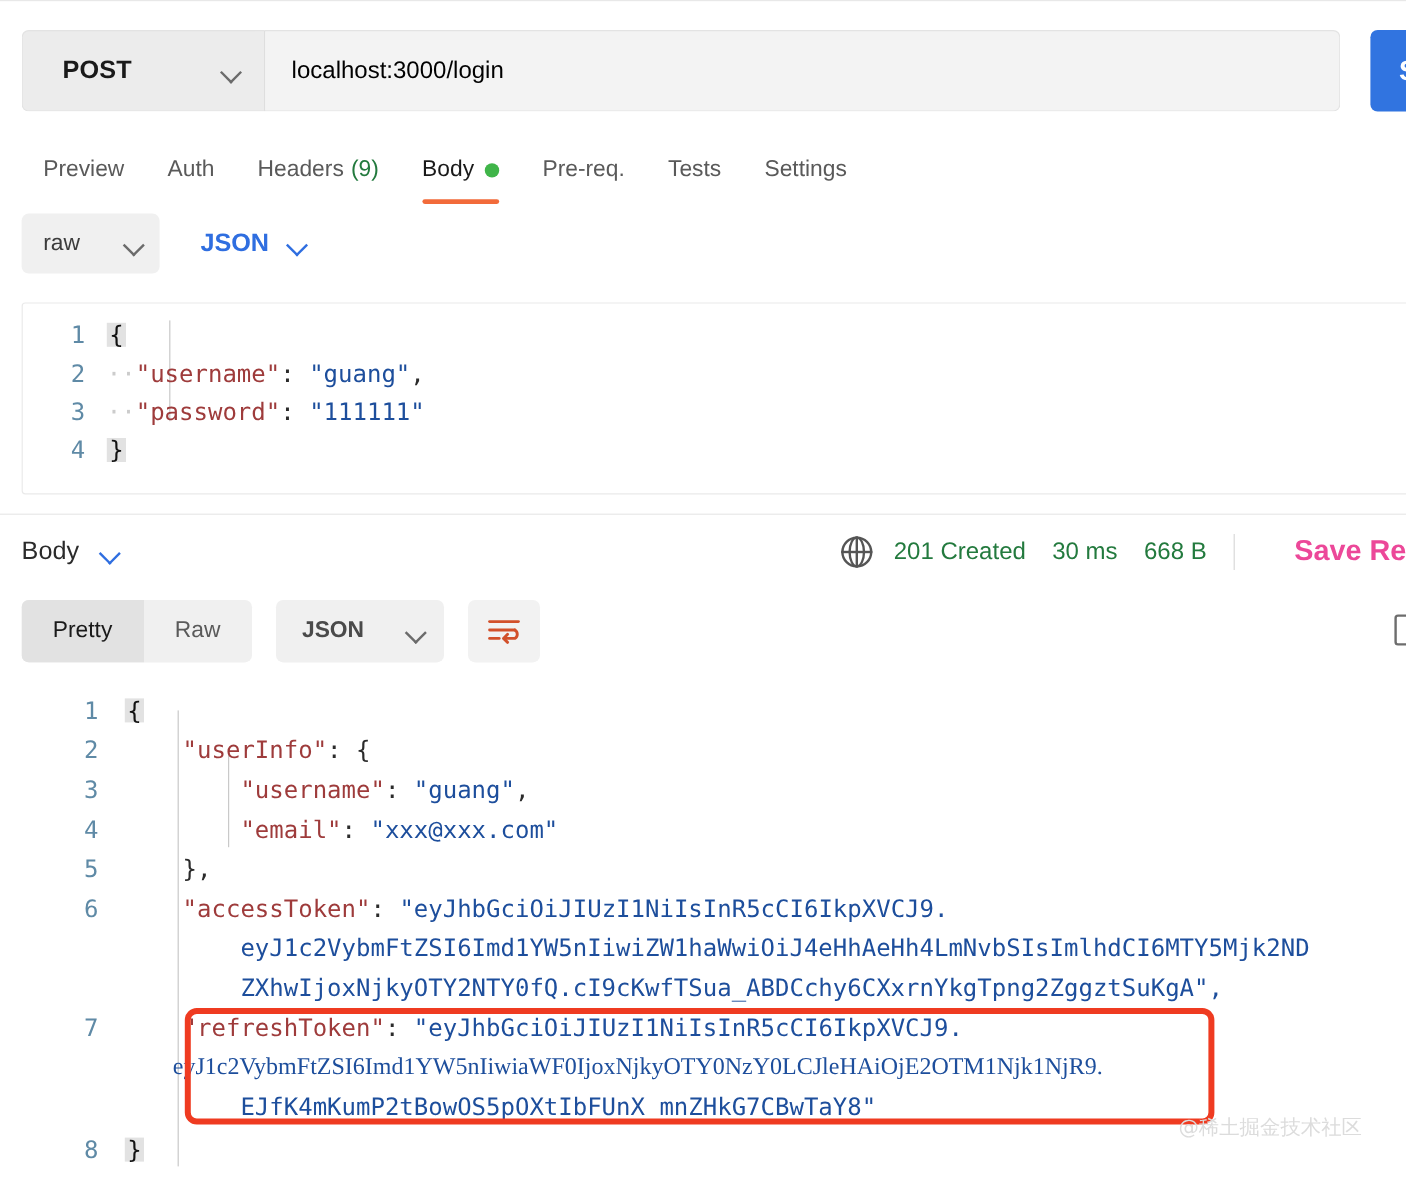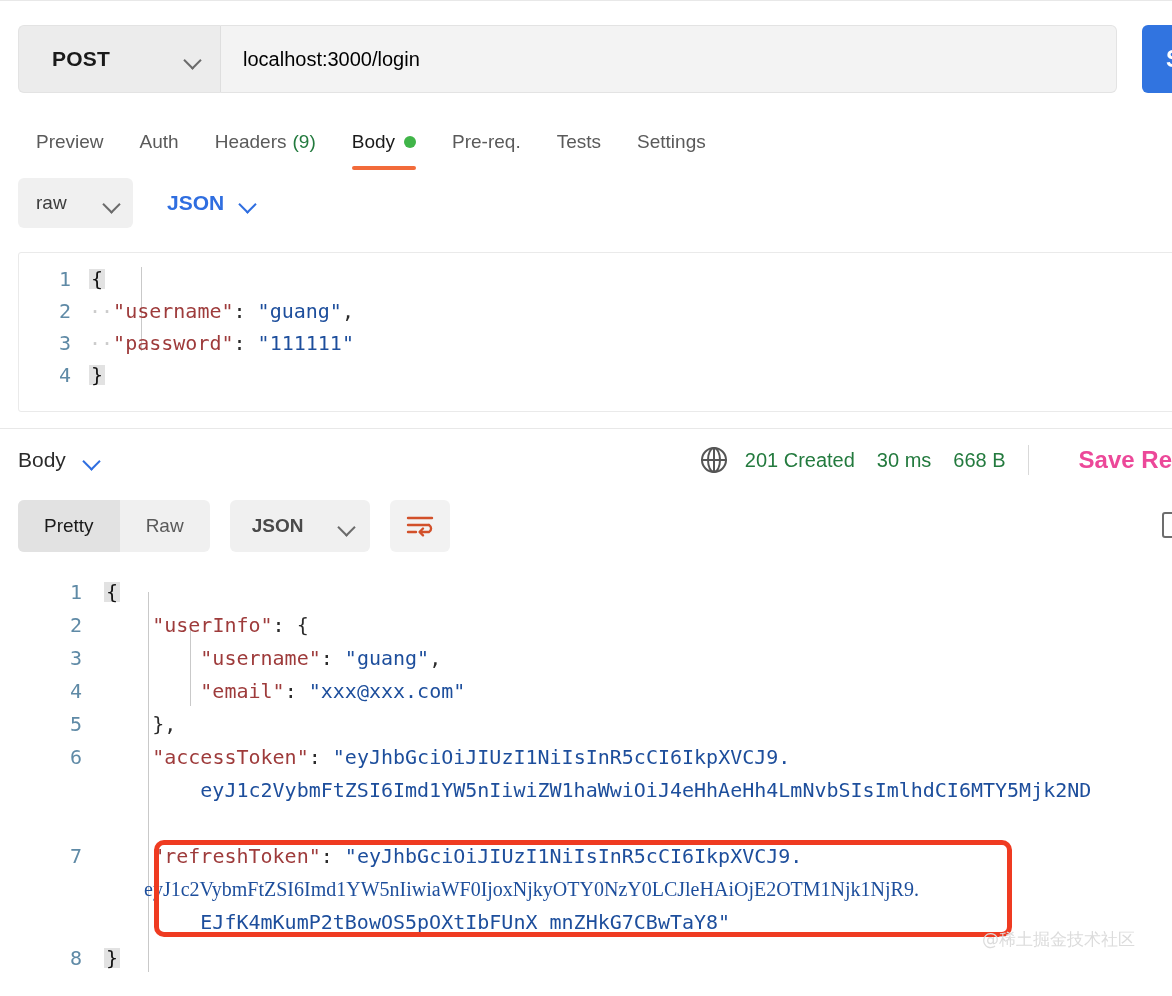--- a/index.html
+++ b/index.html
@@ -279,21 +279,21 @@
     <div class="resp-line code" style="left:0px; top:171px;">
       <span class="ln">6</span>
       <span class="txt"><span class="p">    </span><span class="k">"accessToken"</span><span class="p">: </span><span class="s">"eyJhbGciOiJIUzI1NiIsInR5cCI6IkpXVCJ9.</span></span>
     </div>
     <div class="resp-line code" style="left:0px; top:204px;">
       <span class="ln"></span>
       <span class="txt"><span class="p">        </span><span class="s">eyJ1c2VybmFtZSI6Imd1YW5nIiwiZW1haWwiOiJ4eHhAeHh4LmNvbSIsImlhdCI6MTY5Mjk2ND</span></span>
     </div>
     <div class="resp-line code" style="left:0px; top:237px;">
       <span class="ln"></span>
-      <span class="txt"><span class="p">        </span></span>
+      <span class="txt"><span class="p">        </span><span class="s">ZXhwIjoxNjkyOTY2NTY0fQ.cI9cKwfTSua_ABDCchy6CXxrnYkgTpng2ZggztSuKgA",</span></span>
     </div>
 
     <div class="resp-line code" style="left:0px; top:270px;">
       <span class="ln">7</span>
       <span class="txt"><span class="p">    </span><span class="k">"refreshToken"</span><span class="p">: </span><span class="s">"eyJhbGciOiJIUzI1NiIsInR5cCI6IkpXVCJ9.</span></span>
     </div>
     <div class="resp-line code" style="left:0px; top:303px;font-family:Liberation Serif, serif;">
       <span class="ln"></span>
       <span class="txt"><span class="p">        </span><span class="s">eyJ1c2VybmFtZSI6Imd1YW5nIiwiaWF0IjoxNjkyOTY0NzY0LCJleHAiOjE2OTM1Njk1NjR9.</span></span>
     </div>

